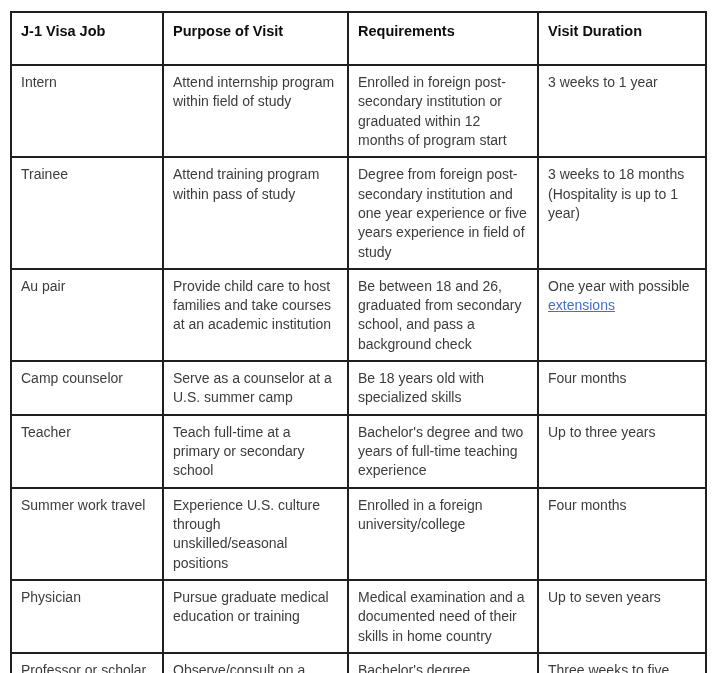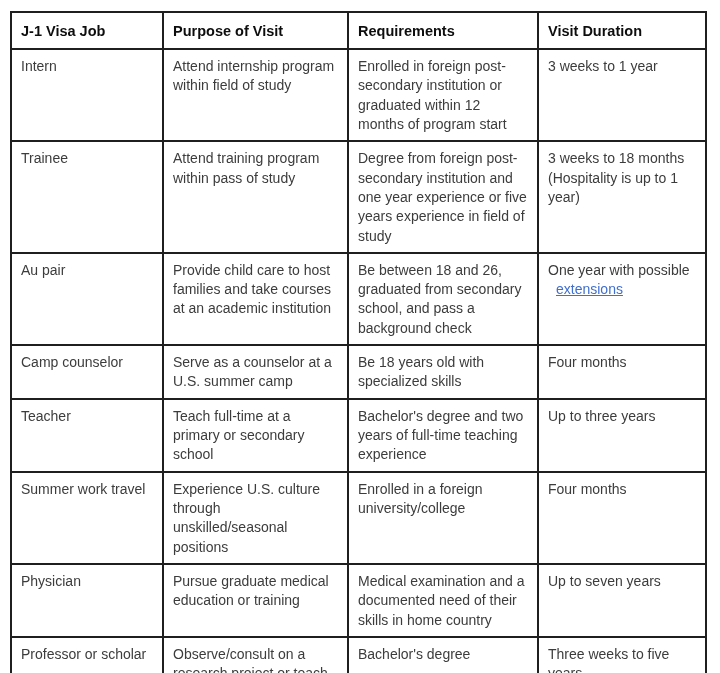--- a/index.html
+++ b/index.html
@@ -30,40 +30,39 @@
     line-height: 1.38;
     color: #3c3c3c;
     font-weight: 400;
     word-wrap: break-word;
   }
   table.visa th {
     color: #0d0d0d;
     font-weight: 700;
     font-size: 14.5px;
     padding-top: 8px;
-    padding-bottom: 7px;
+    padding-bottom: 23px;
   }
   col.c1 { width: 152px; }
   col.c2 { width: 185px; }
   col.c3 { width: 190px; }
   col.c4 { width: 168px; }
   tr.hdr  { height: 31px; }
   tr.r0 { height: 90px; }
   tr.r1 { height: 99px; }
   tr.r2 { height: 77px; }
   tr.r3 { height: 52px; }
   tr.r4 { height: 60px; }
   tr.r5 { height: 63px; }
   tr.r6 { height: 63px; }
   tr.r7 { height: 76px; }
   a.cell-link {
     color: #3f6fd1;
     text-decoration: underline;
     cursor: pointer;
-    margin-left: 8px;
   }
 </style>
 </head>
 <body>
 
 <div class="table-wrap">
   <table class="visa">
     <colgroup>
       <col class="c1">
         <col class="c2">

